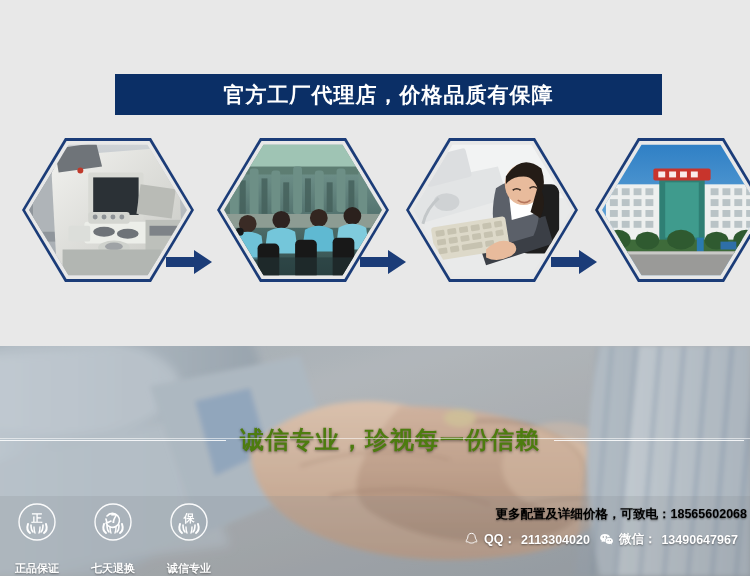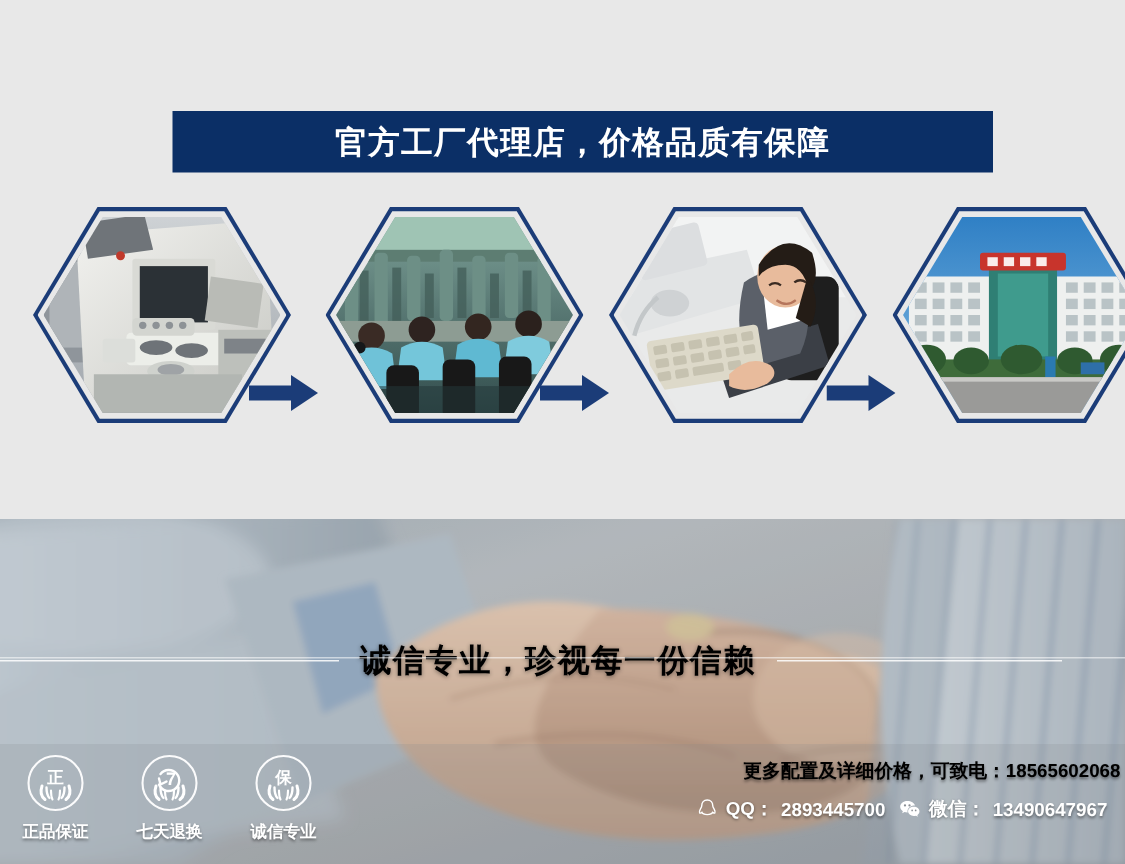--- a/index.html
+++ b/index.html
@@ -76,41 +76,41 @@
 
   
   .slogan-row {
     position:absolute; left:0; top:76px; width:750px; height:36px;
     display:flex; align-items:center;
   }
   .slogan-line { height:1px; background:rgba(255,255,255,.85); flex:0 0 auto; }
   .slogan-line.left  { width:226px; margin-right:14px; }
   .slogan-line.right { width:190px; margin-left:14px; }
   .slogan-text {
-    color:#000000; font-size:21px; font-weight:bold; letter-spacing:1px;
+    color:#4d7c0f; font-size:24px; font-weight:bold; letter-spacing:1px;
     white-space:nowrap;
     text-shadow:0 1px 3px rgba(0,0,0,.45);
   }
 
   
   .hairline {
     position:absolute; left:0; top:92px; width:750px; height:1px;
     background:rgba(255,255,255,.55);
   }
 
   
   .badges {
     position:absolute; left:8px; top:156px; width:210px; height:72px;
     display:flex; gap:18px;
   }
   .badge { width:58px; display:flex; flex-direction:column; align-items:center; }
   .badge-icon { width:40px; height:40px; }
   .badge-icon svg { display:block; width:100%; height:100%; }
   .badge-label {
-    margin-top:5px; color:#ffffff; font-size:11px; font-weight:bold;
+    margin-top:19px; color:#ffffff; font-size:11px; font-weight:bold;
     white-space:nowrap; text-shadow:0 1px 2px rgba(0,0,0,.4);
   }
 
   
   .contact {
     position:absolute; left:455px; top:160px; width:292px;
   }
   .contact-line1 {
     color:#000000; font-size:12.5px; font-weight:bold; white-space:nowrap;
     text-shadow:0 1px 2px rgba(0,0,0,.45);
@@ -520,21 +520,21 @@
       <div class="contact-line1">更多配置及详细价格，可致电：18565602068</div>
       <div class="contact-line2">
         <span class="mini-icon">
           <svg viewBox="0 0 16 16">
             <path d="M8 1.4 C5.4 1.4 4.1 3.4 4.1 5.3 c0 1.1 -.5 1.7 -1 2.6 c-.6 1.1 -1 2.1 -.6 2.6
                      c.4 .5 1.2 .1 1.7 -.3 c.3 .9 1.9 1.6 3.8 1.6 s3.5 -.7 3.8 -1.6 c.5 .4 1.3 .8 1.7 .3
                      c.4 -.5 0 -1.5 -.6 -2.6 c-.5 -.9 -1 -1.5 -1 -2.6 C11.9 3.4 10.6 1.4 8 1.4 Z" fill="none" stroke="#ffffff" stroke-width="1"></path>
           </svg>
         </span>
         <span class="ctext">QQ：</span>
-        <span class="ctext">2893445700</span>
+        <span class="ctext">2113304020</span>
         <span class="mini-icon" style="margin-left:4px;">
           <svg viewBox="0 0 16 16">
             <path d="M6.2 2.2 C3.4 2.2 1.2 4 1.2 6.2 c0 1.3 .8 2.4 1.9 3.2 l-.5 1.5 l1.7 -.9
                      c.6 .2 1.2 .3 1.9 .3 h.3 c-.1 -.3 -.1 -.6 -.1 -.9 c0 -2.2 2.2 -4 5 -4 h.3
                      C11.3 3.5 9 2.2 6.2 2.2 Z" fill="#ffffff"></path>
             <circle cx="4.6" cy="5.3" r=".8" fill="#8a8f95"></circle>
             <circle cx="7.8" cy="5.3" r=".8" fill="#8a8f95"></circle>
             <path d="M10.9 6.2 C8.6 6.2 6.8 7.7 6.8 9.5 c0 1.8 1.8 3.3 4.1 3.3 c.5 0 1 -.1 1.5 -.2
                      l1.4 .8 l-.4 -1.2 c.9 -.6 1.5 -1.5 1.5 -2.7 C14.9 7.7 13.1 6.2 10.9 6.2 Z" fill="#ffffff"></path>
             <circle cx="9.7" cy="8.8" r=".6" fill="#8a8f95"></circle>

